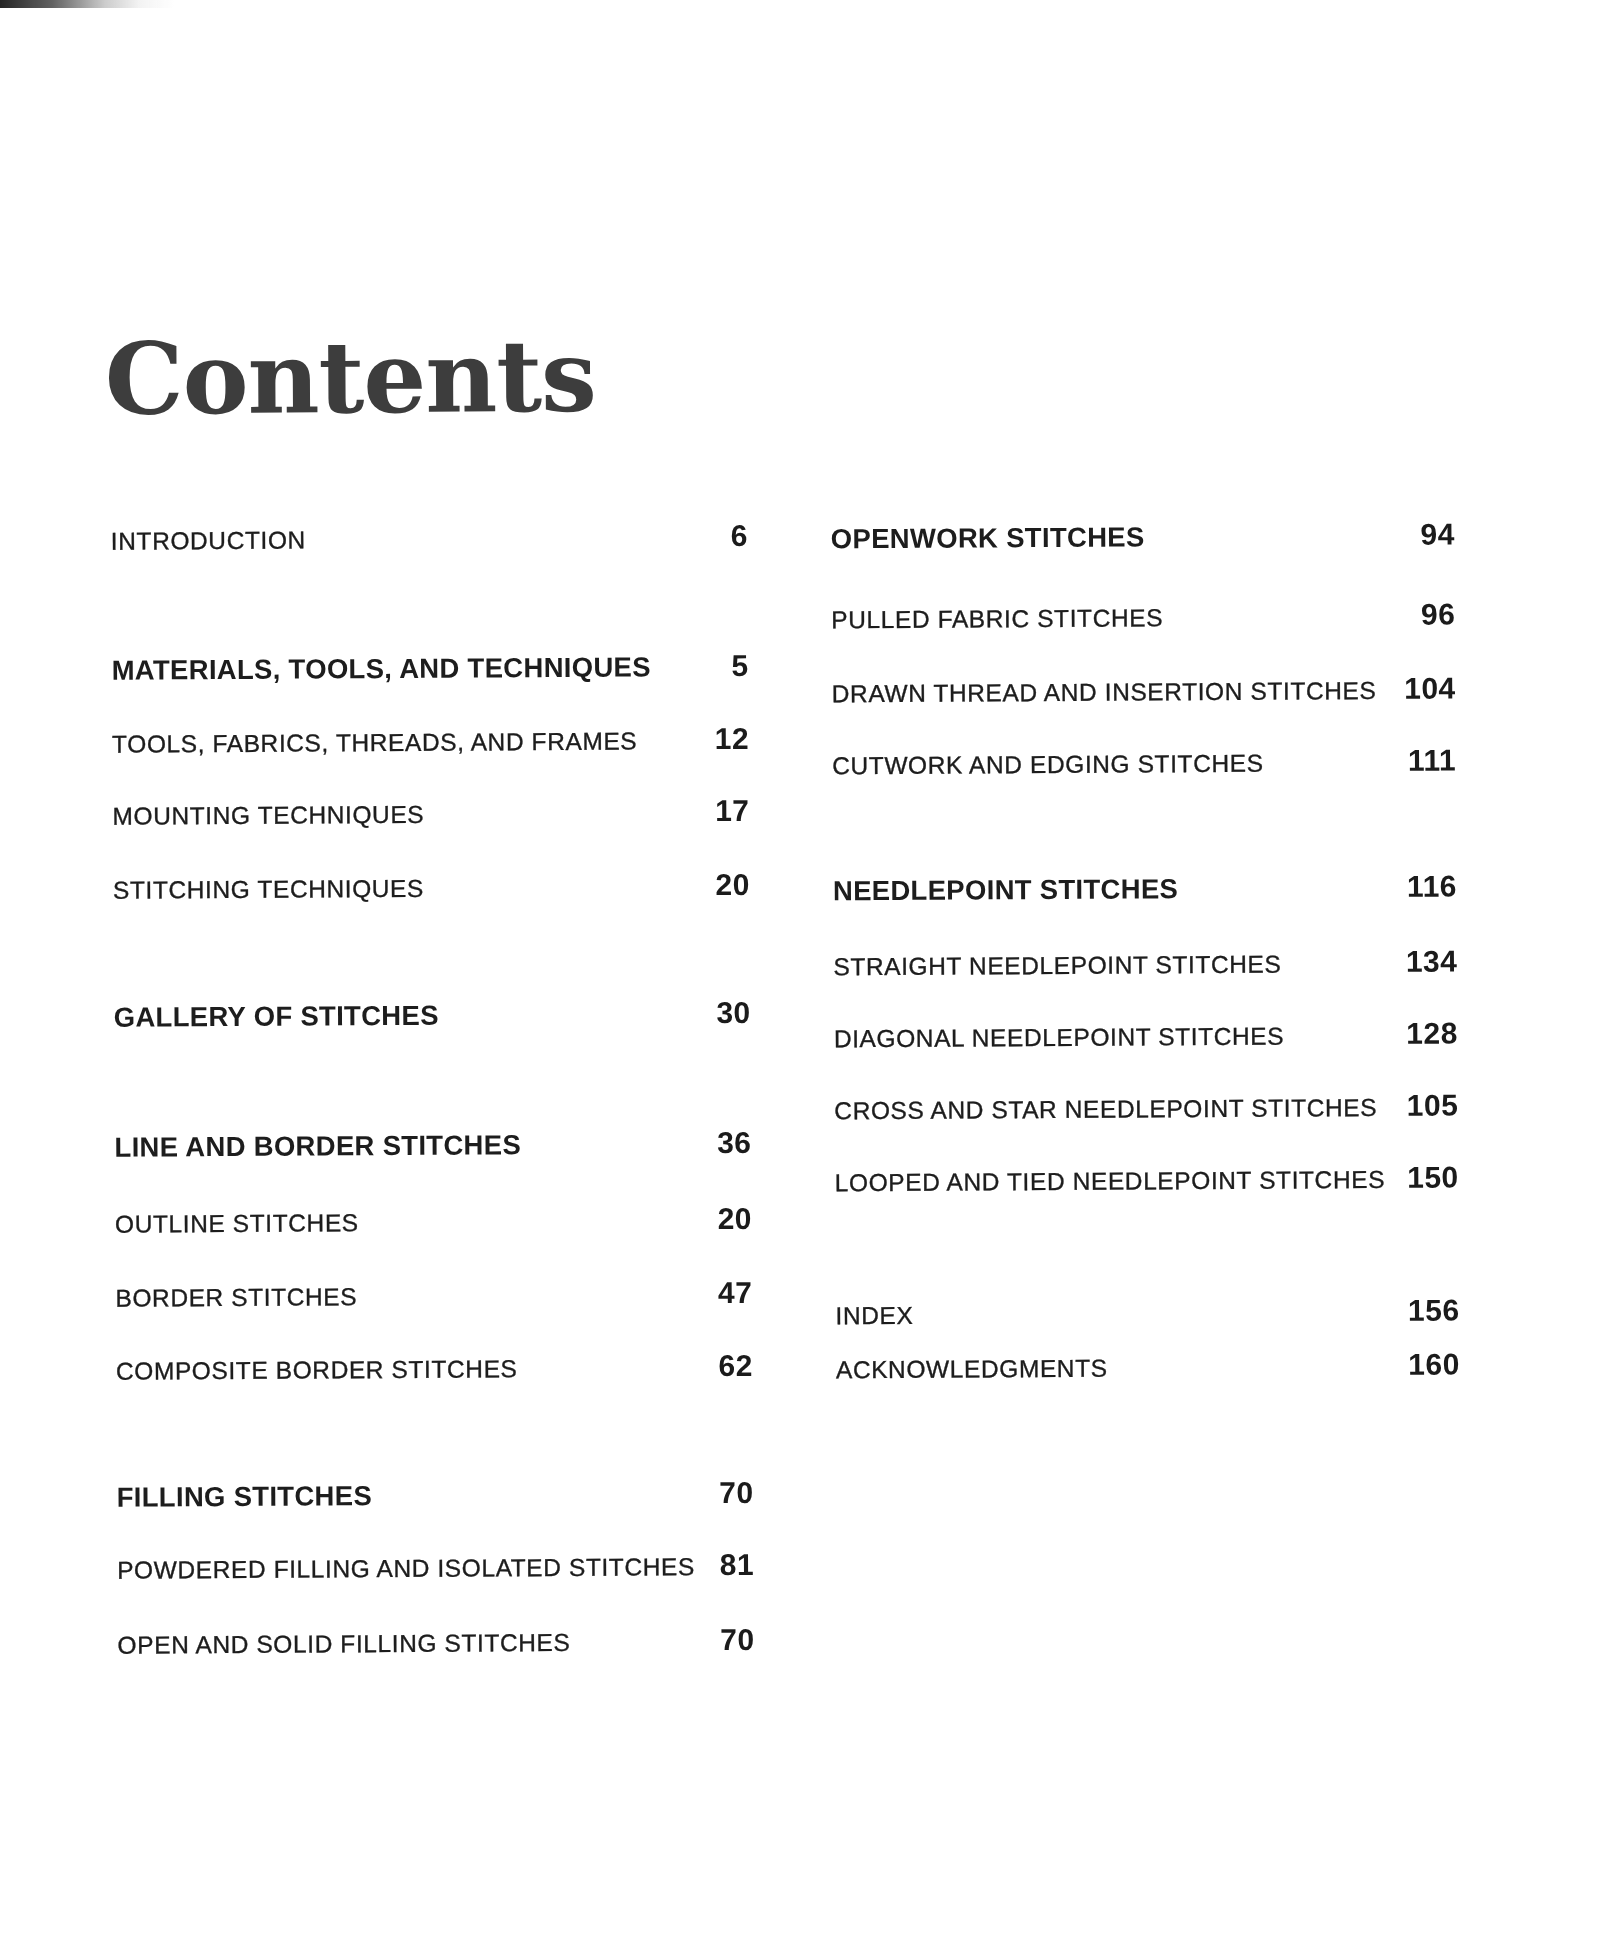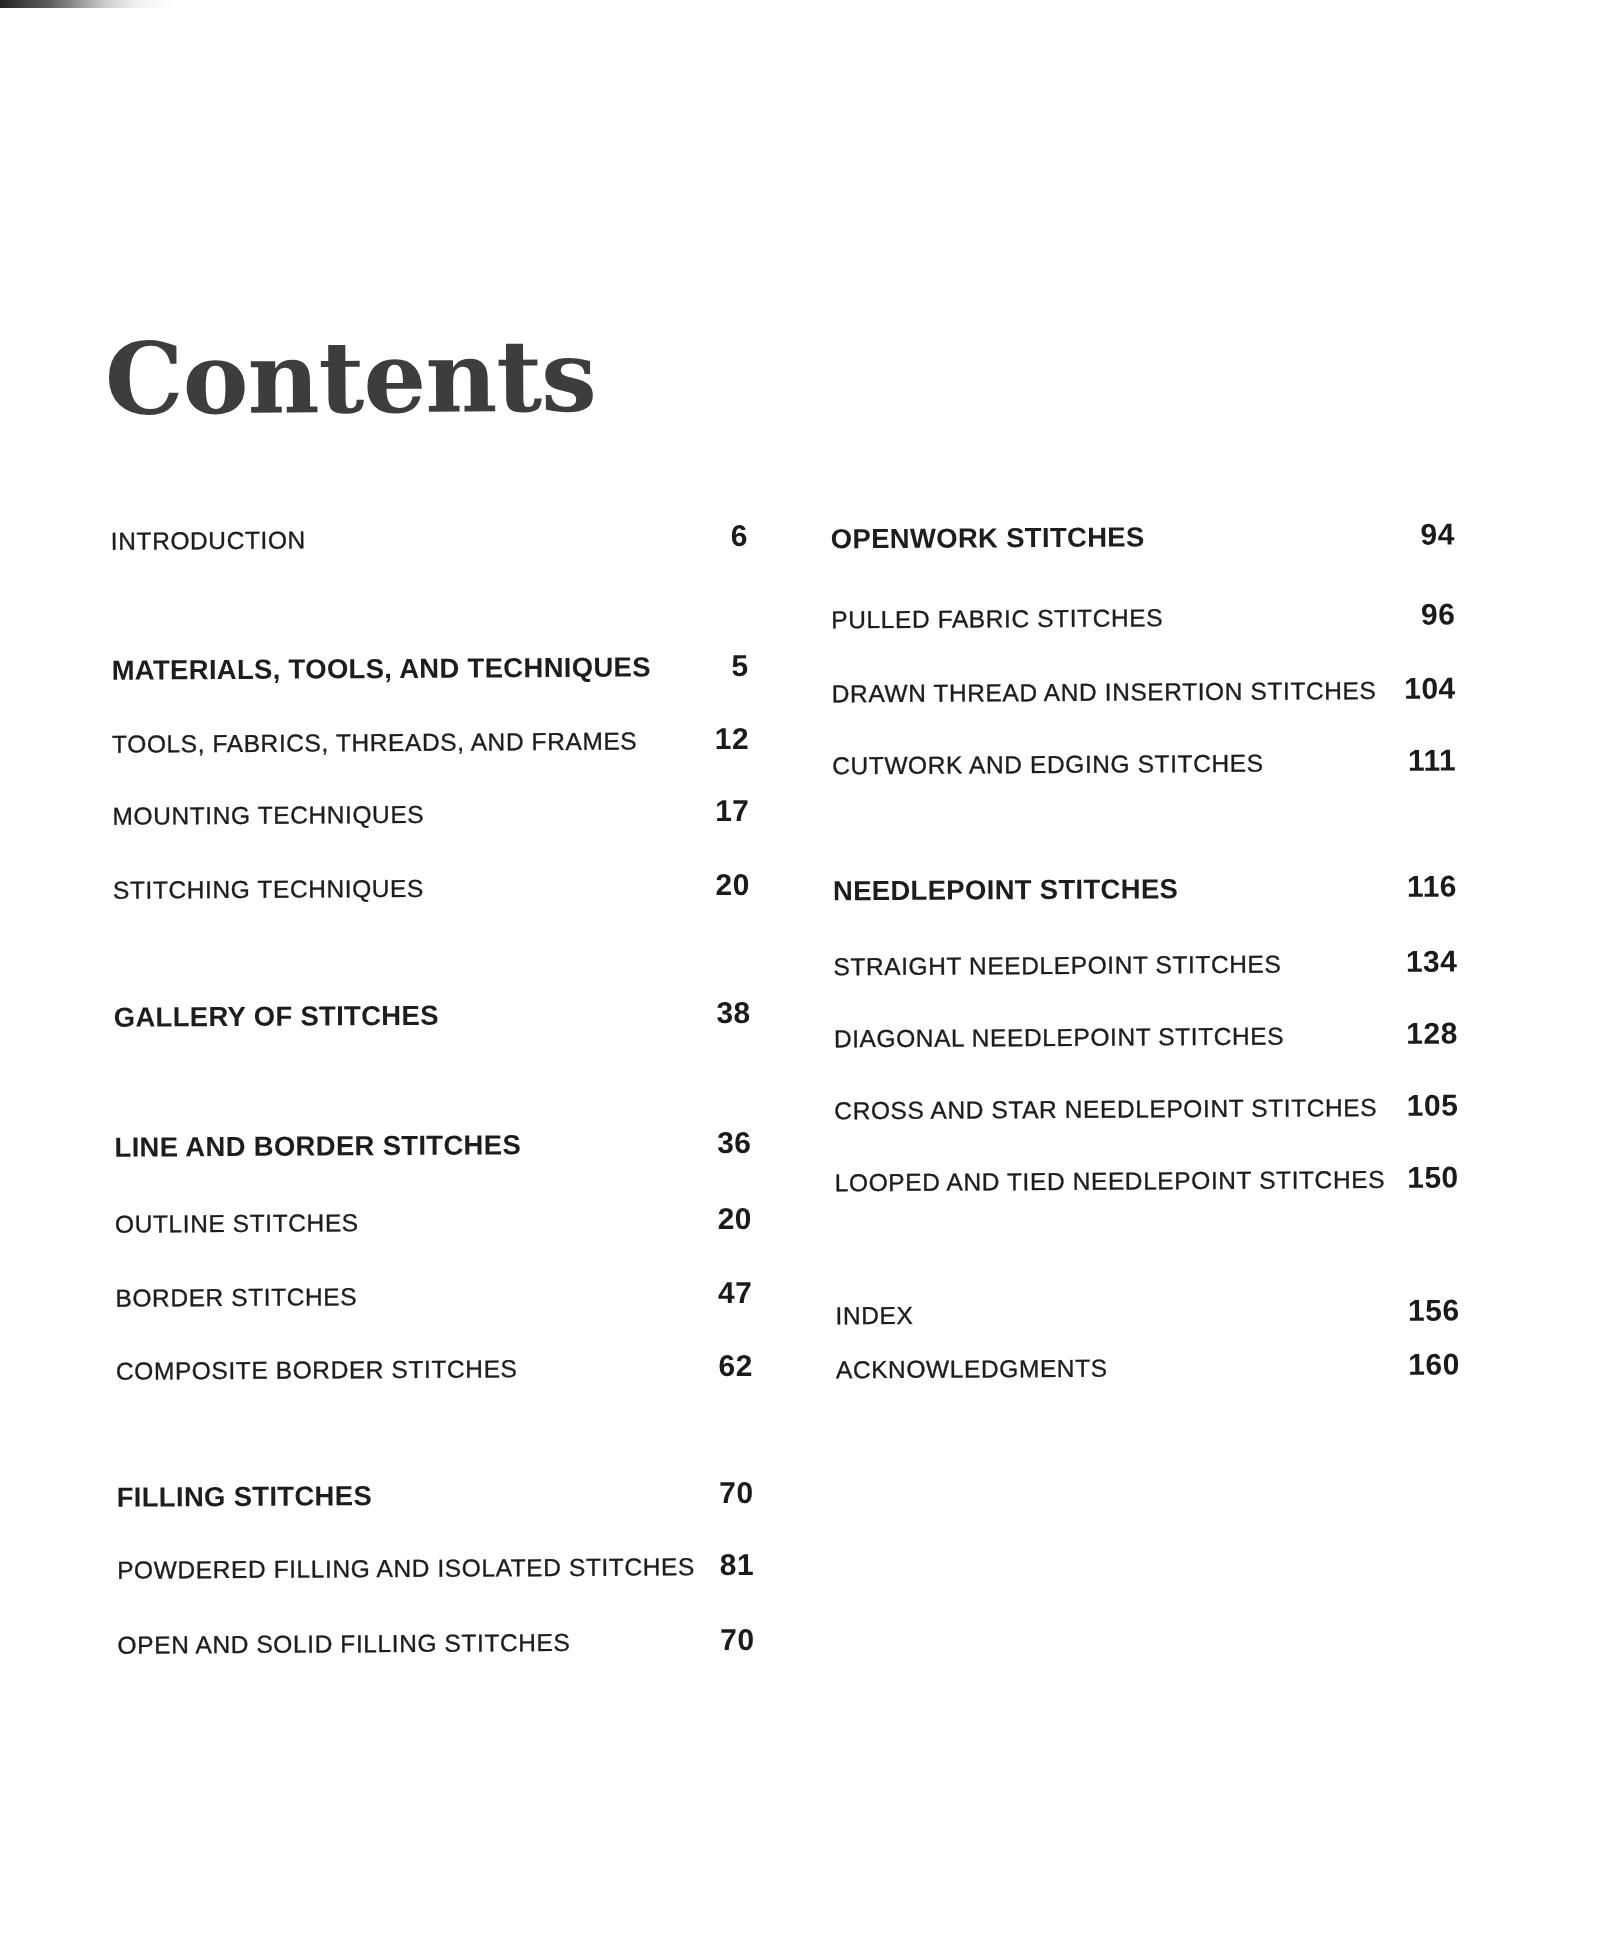--- a/index.html
+++ b/index.html
@@ -101,21 +101,21 @@
   <div class="row left-col sub" style="top:798px">
     <span class="lbl">MOUNTING TECHNIQUES</span>
     <span class="num">17</span>
   </div>
   <div class="row left-col sub" style="top:872px">
     <span class="lbl">STITCHING TECHNIQUES</span>
     <span class="num">20</span>
   </div>
   <div class="row left-col head" style="top:1000px">
     <span class="lbl">GALLERY OF STITCHES</span>
-    <span class="num">38</span>
+    <span class="num">30</span>
   </div>
   <div class="row left-col head" style="top:1130px">
     <span class="lbl">LINE AND BORDER STITCHES</span>
     <span class="num">36</span>
   </div>
   <div class="row left-col sub" style="top:1206px">
     <span class="lbl">OUTLINE STITCHES</span>
     <span class="num">20</span>
   </div>
   <div class="row left-col sub" style="top:1280px">

